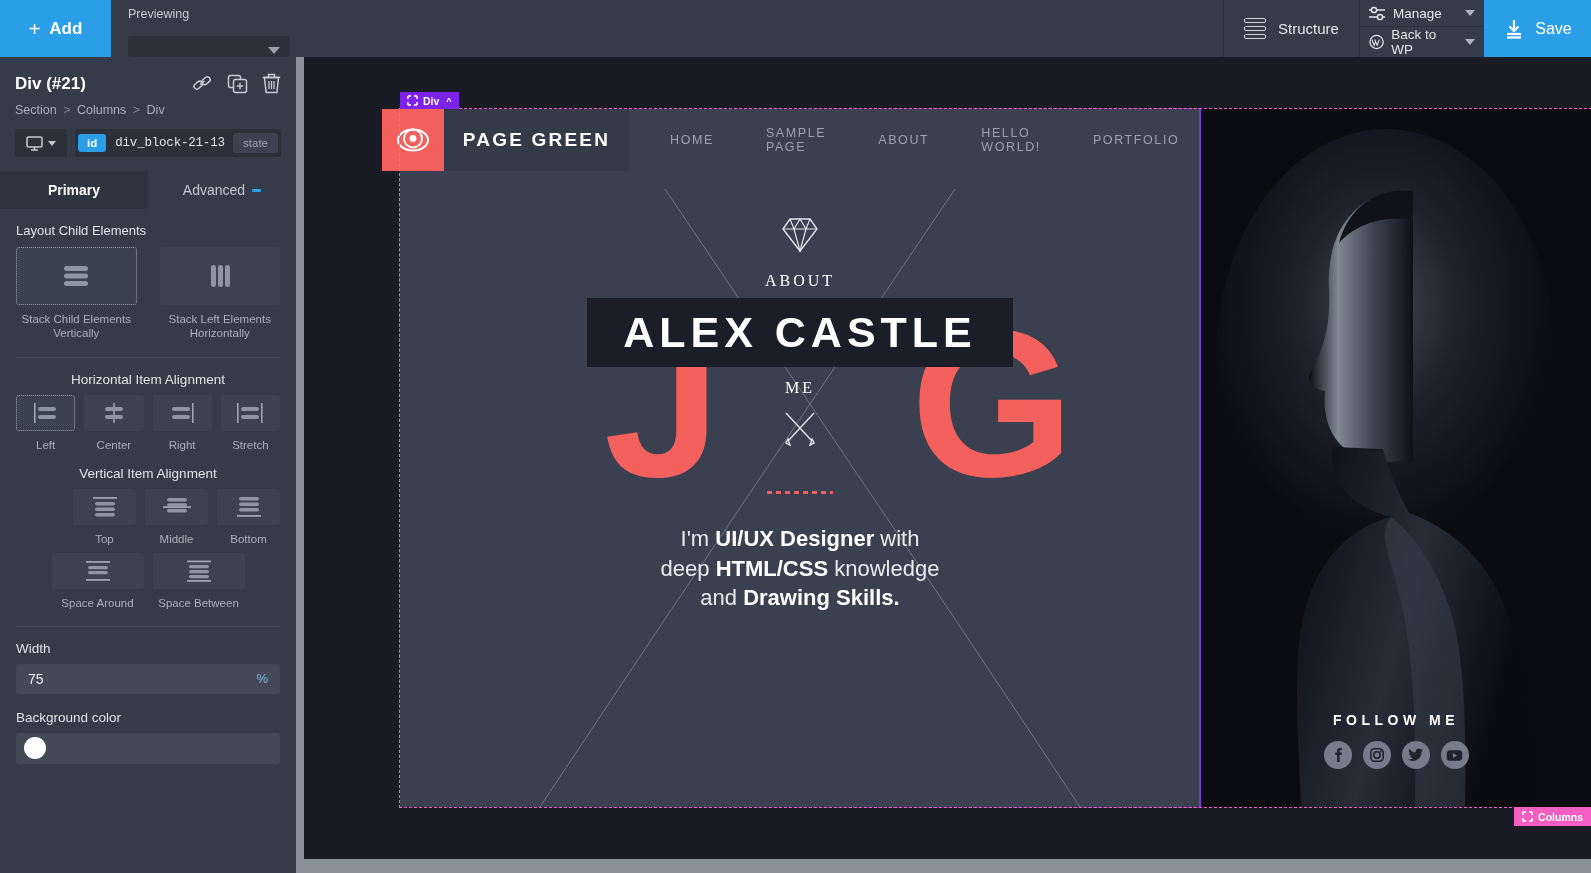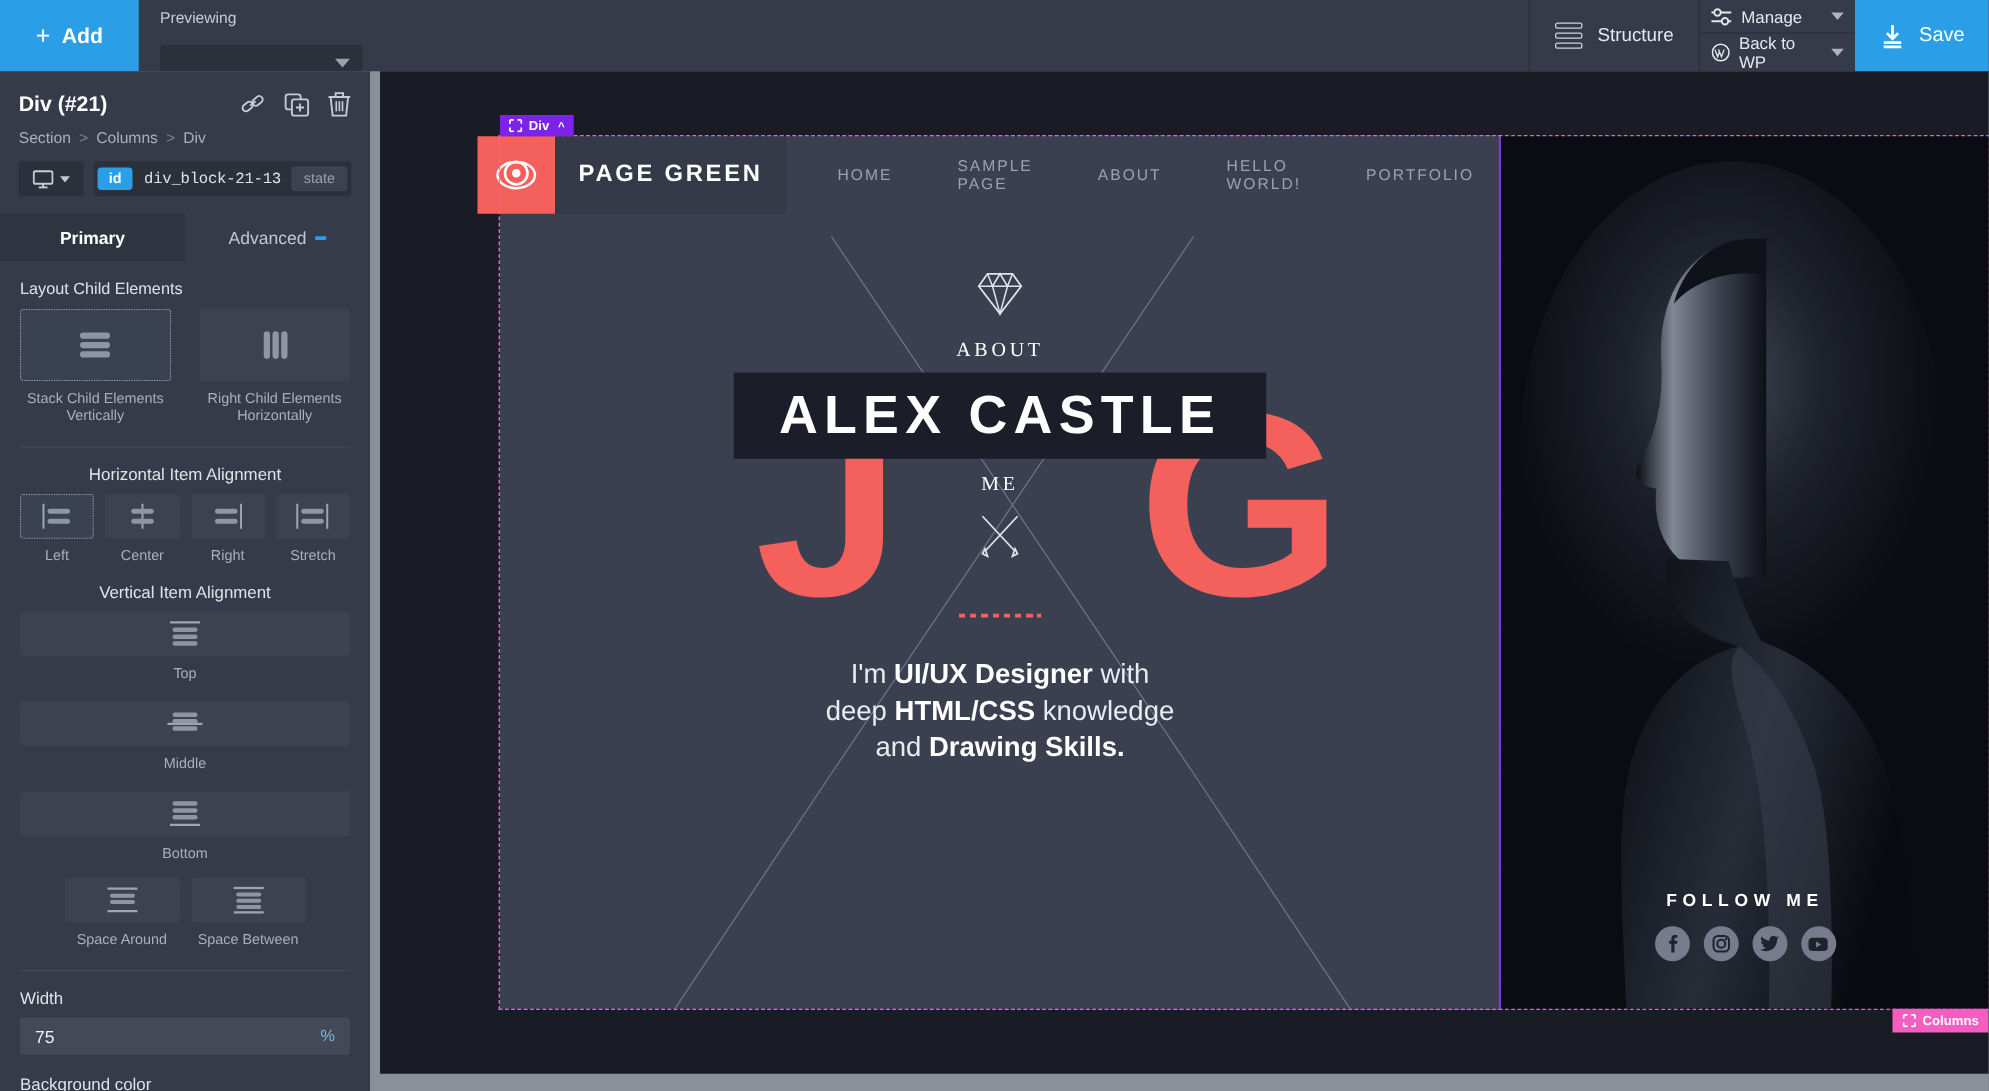--- a/index.html
+++ b/index.html
@@ -126,21 +126,21 @@
   .opt .cap {
     font-size: 11.5px; color: #aab0bb; text-align: center;
     margin-top: 7px; line-height: 1.25;
   }
 
   .divider { height: 1px; background: #434956; margin: 16px 0 14px 0; }
 
   .sub-label { font-size: 13.5px; color: #dfe3e9; text-align: center; margin-bottom: 8px; }
   .row4 { display: flex; gap: 9px; }
   .row4 .opt .box { height: 36px; }
-  .row3 { display: flex; gap: 9px; justify-content: flex-end; flex-direction: column; }
+  .row3 { display: flex; gap: 9px; justify-content: flex-end; }
   .row3 .opt { flex: 0 0 63px; }
   .row3 .opt .box { height: 36px; }
   .row2 { display: flex; gap: 9px; justify-content: center; margin-top: 6px; }
   .row2 .opt { flex: 0 0 92px; }
   .row2 .opt .box { height: 36px; }
 
   .field-label { font-size: 13.5px; color: #dfe3e9; margin: 0 0 8px 0; }
   .input-box {
     height: 30px; background: #434956; border-radius: 3px;
     display: flex; align-items: center; padding: 0 12px; cursor: text;
@@ -415,21 +415,21 @@
           <div class="cap">Stack Child Elements Vertically</div>
         </div>
         <div class="opt">
           <div class="box">
             <svg width="40" height="30" viewBox="0 0 40 30">
               <rect x="11" y="4" width="5" height="22" rx="2.5" fill="#8f96a3"></rect>
               <rect x="18" y="4" width="5" height="22" rx="2.5" fill="#8f96a3"></rect>
               <rect x="25" y="4" width="5" height="22" rx="2.5" fill="#8f96a3"></rect>
             </svg>
           </div>
-          <div class="cap">Right Child Elements Horizontally</div>
+          <div class="cap">Stack Left Elements Horizontally</div>
         </div>
       </div>
 
       <div class="divider"></div>
 
       <div class="sub-label">Horizontal Item Alignment</div>
       <div class="row4">
         <div class="opt sel">
           <div class="box">
             <svg width="40" height="24" viewBox="0 0 40 24">

